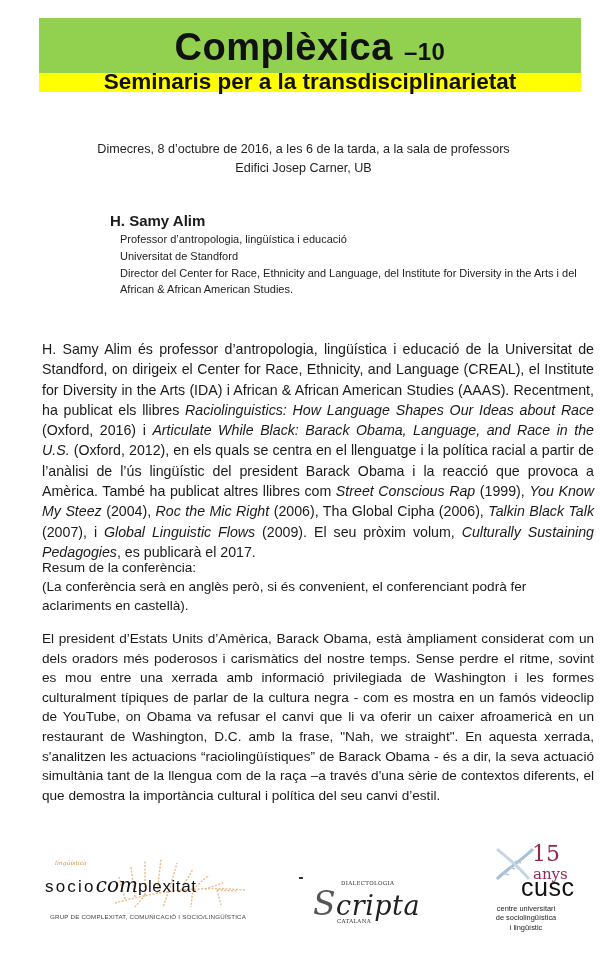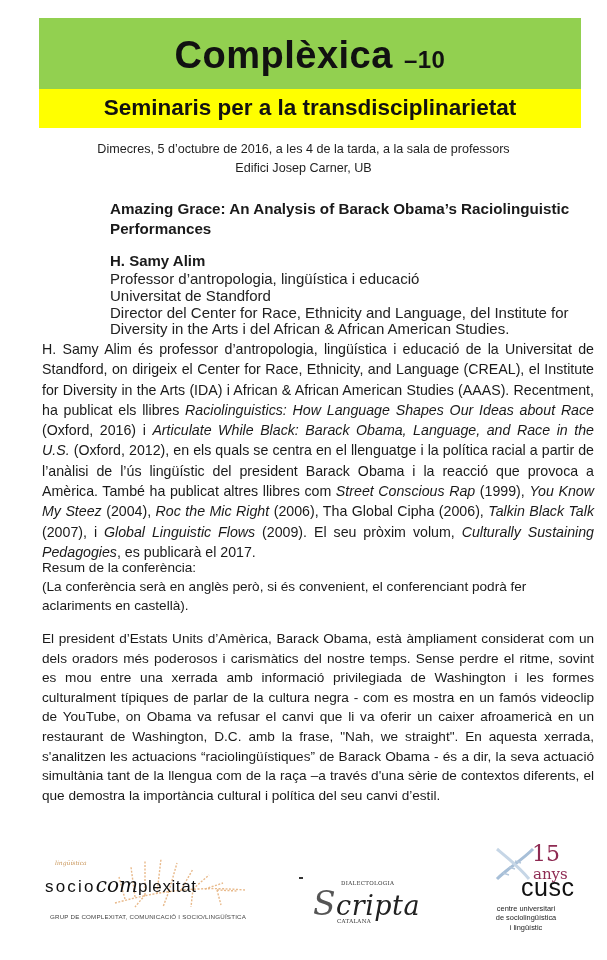--- a/index.html
+++ b/index.html
@@ -1,31 +1,31 @@
 <!DOCTYPE html>
 <html><head>
 <meta charset="utf-8">
 <style>
   * { box-sizing: border-box; margin: 0; padding: 0; }
   html, body { width: 607px; height: 960px; background: #ffffff; overflow: hidden; }
   body { position: relative; font-family: "Liberation Sans", "DejaVu Sans", sans-serif; color: #1a1a1a; }
 
   .banner { position: absolute; left: 39px; top: 18px; width: 542px; }
-  .banner-green { height: 71px; background: #92d050; display: flex; align-items: center; justify-content: center; }
-  .banner-yellow { height: 39px; background: #ffff00; display: flex; align-items: center; justify-content: center; }
+  .banner-green { height: 55px; background: #92d050; display: flex; align-items: center; justify-content: center; }
+  .banner-yellow { height: 19px; background: #ffff00; display: flex; align-items: center; justify-content: center; }
   .title { font-weight: bold; font-size: 38px; color: #111; letter-spacing: 0.5px; line-height: 1; padding-top: 2px; }
   .title .num { font-size: 24px; }
   .subtitle { font-weight: bold; font-size: 22.5px; color: #111; line-height: 1; }
 
   .when { position: absolute; left: 0; width: 607px; top: 140px; text-align: center; font-size: 12.6px; line-height: 19px; color: #1f1f1f; }
 
   .talk { position: absolute; left: 110px; top: 199px; width: 480px; }
   .talk-title { font-weight: bold; font-size: 15.2px; line-height: 20px; color: #1a1a1a; }
   .speaker { font-weight: bold; font-size: 15px; line-height: 20px; margin-top: 12px; }
-  .aff { font-size: 15px; line-height: 16.8px; color: #222; }
+  .aff { font-size: 11px; line-height: 16.8px; color: #222; margin-left: 10px; }
 
   .bio { position: absolute; left: 42px; top: 339px; width: 552px; font-size: 14.2px; line-height: 20.3px; text-align: justify; color: #1a1a1a; }
   .bio i { }
 
   .resum { position: absolute; left: 42px; top: 558px; width: 552px; font-size: 13.6px; line-height: 19px; color: #1a1a1a; }
 
   .abstract { position: absolute; left: 42px; top: 629px; width: 552px; font-size: 13.6px; line-height: 19.6px; text-align: justify; color: #1a1a1a; }
 
   .logo-socio { position: absolute; left: 45px; top: 855px; width: 205px; height: 75px; text-align: center; }
   .fern { position: absolute; left: 60px; top: 0px; }
@@ -55,26 +55,25 @@
 <div class="banner">
   <div class="banner-green">
     <h1 class="title"><span>Complèxica </span><span class="num">–10</span></h1>
   </div>
   <div class="banner-yellow">
     <h2 class="subtitle">Seminaris per a la transdisciplinarietat</h2>
   </div>
 </div>
 
 <div class="when">
-  <div>Dimecres, 5  d’octubre de 2016, a les 4 de la tarda, a la sala de professors</div>
+  <div>Dimecres, 8  d’octubre de 2016, a les 6 de la tarda, a la sala de professors</div>
   <div>Edifici Josep Carner, UB</div>
 </div>
 
 <div class="talk">
-  <div class="talk-title">Amazing Grace: An Analysis of Barack Obama’s Raciolinguistic Performances</div>
   <div class="speaker">H. Samy Alim</div>
   <div class="aff">Professor d’antropologia, lingüística i educació</div>
   <div class="aff">Universitat de Standford</div>
   <div class="aff">Director del Center for Race, Ethnicity and Language, del Institute for Diversity in the Arts i del African &amp; African American Studies.</div>
 </div>
 
 <p class="bio"><span>H. Samy Alim és professor d’antropologia, lingüística i educació de la Universitat de Standford, on dirigeix el Center for Race, Ethnicity, and Language (CREAL),  el Institute for Diversity in the Arts (IDA) i  African &amp; African American Studies (AAAS). Recentment, ha publicat els llibres </span><i>Raciolinguistics: How Language Shapes Our Ideas about Race</i><span> (Oxford, 2016) i </span><i>Articulate While Black: Barack Obama, Language, and Race in the U.S.</i><span> (Oxford, 2012), en els quals se centra en el llenguatge i la política racial a partir de l’anàlisi de l’ús lingüístic del president Barack Obama i la reacció que provoca a Amèrica. També ha publicat altres llibres com </span><i>Street Conscious Rap</i><span> (1999), </span><i>You Know My Steez</i><span> (2004), </span><i>Roc the Mic Right</i><span> (2006), Tha Global Cipha (2006), </span><i>Talkin Black Talk</i><span> (2007), i </span><i>Global Linguistic Flows</i><span> (2009). El seu pròxim volum, </span><i>Culturally Sustaining Pedagogies</i><span>, es publicarà el 2017.</span></p>
 
 <div class="resum">
   <div>Resum de la conferència:</div>

